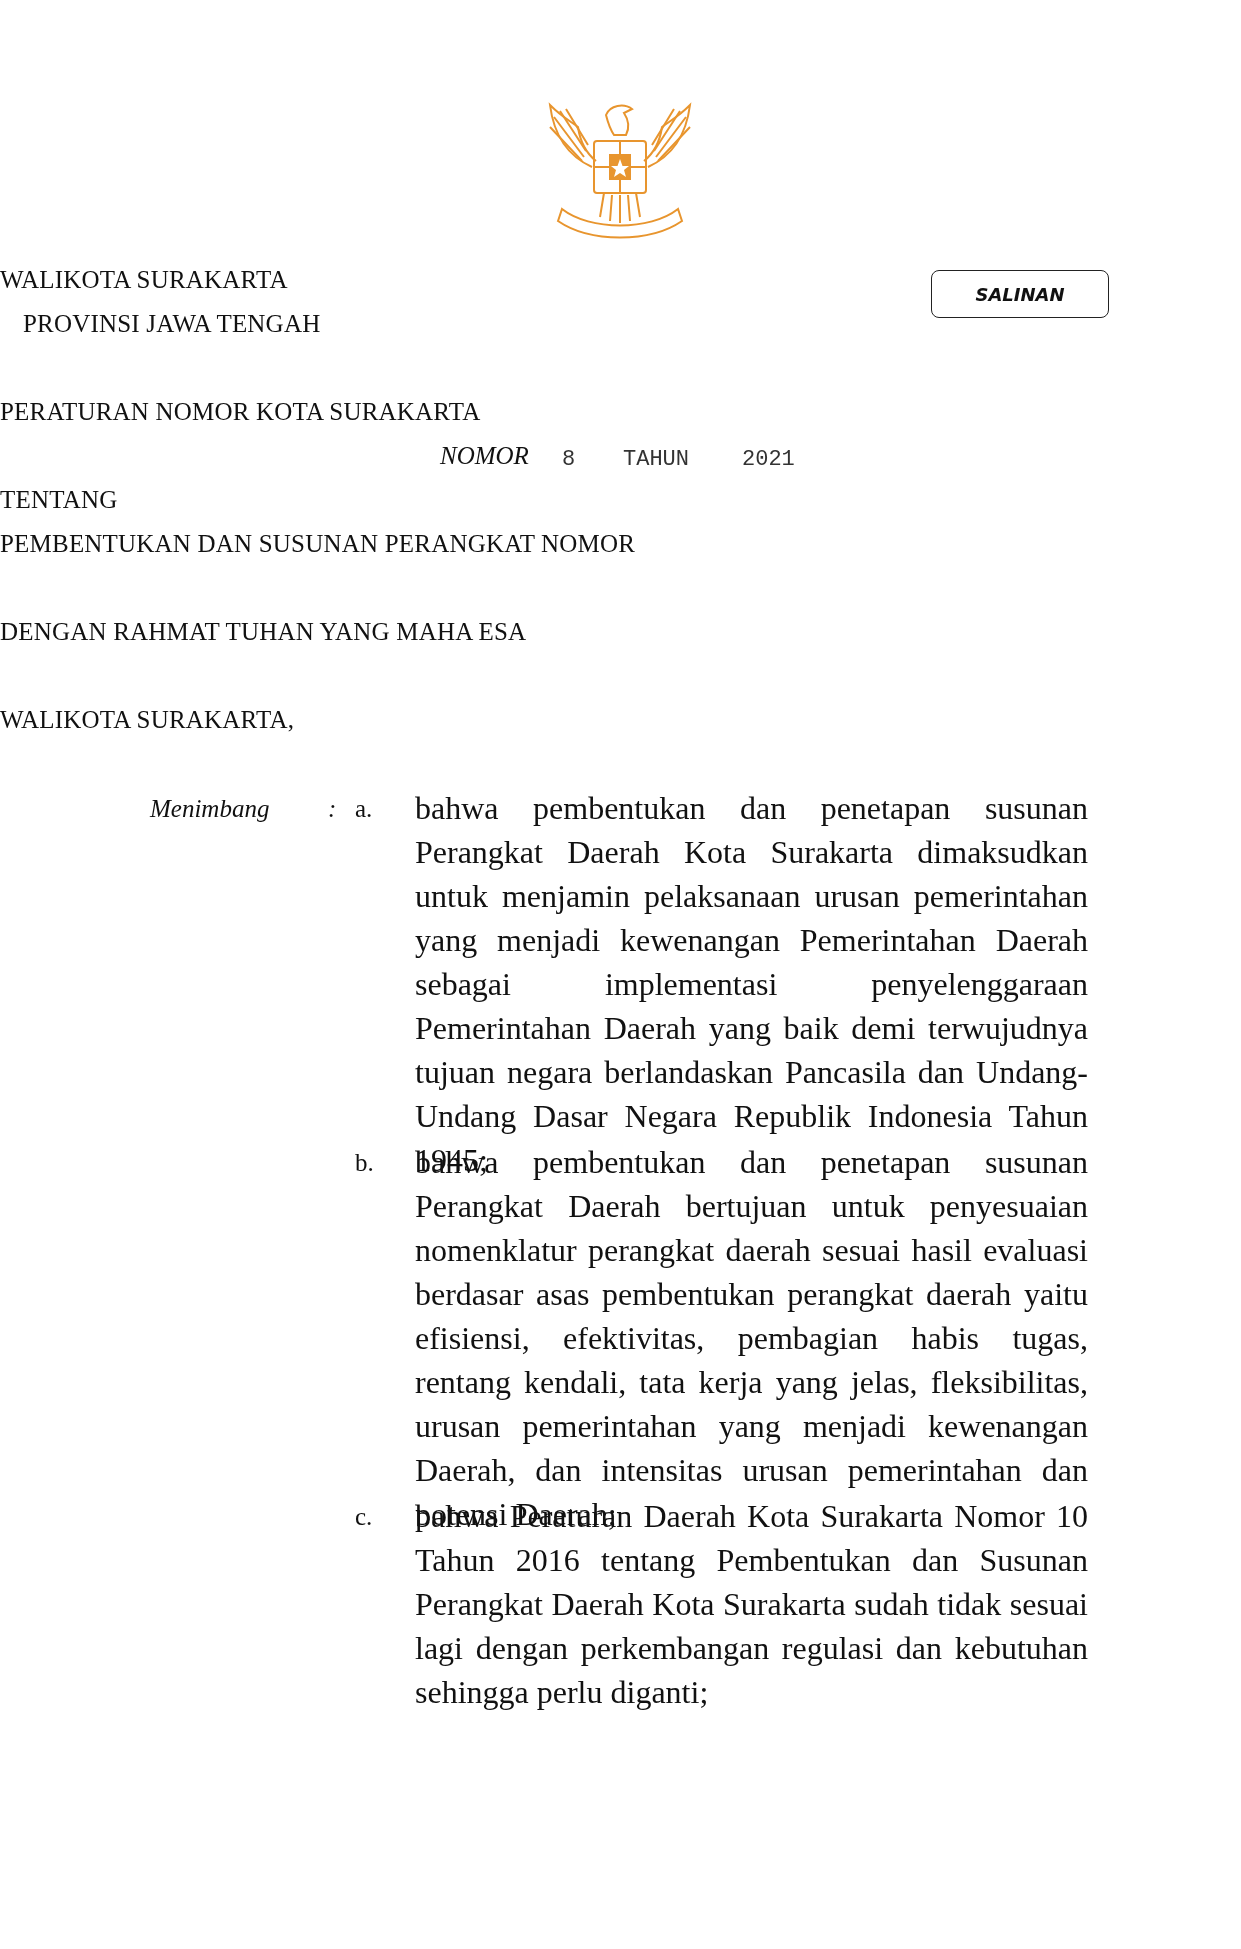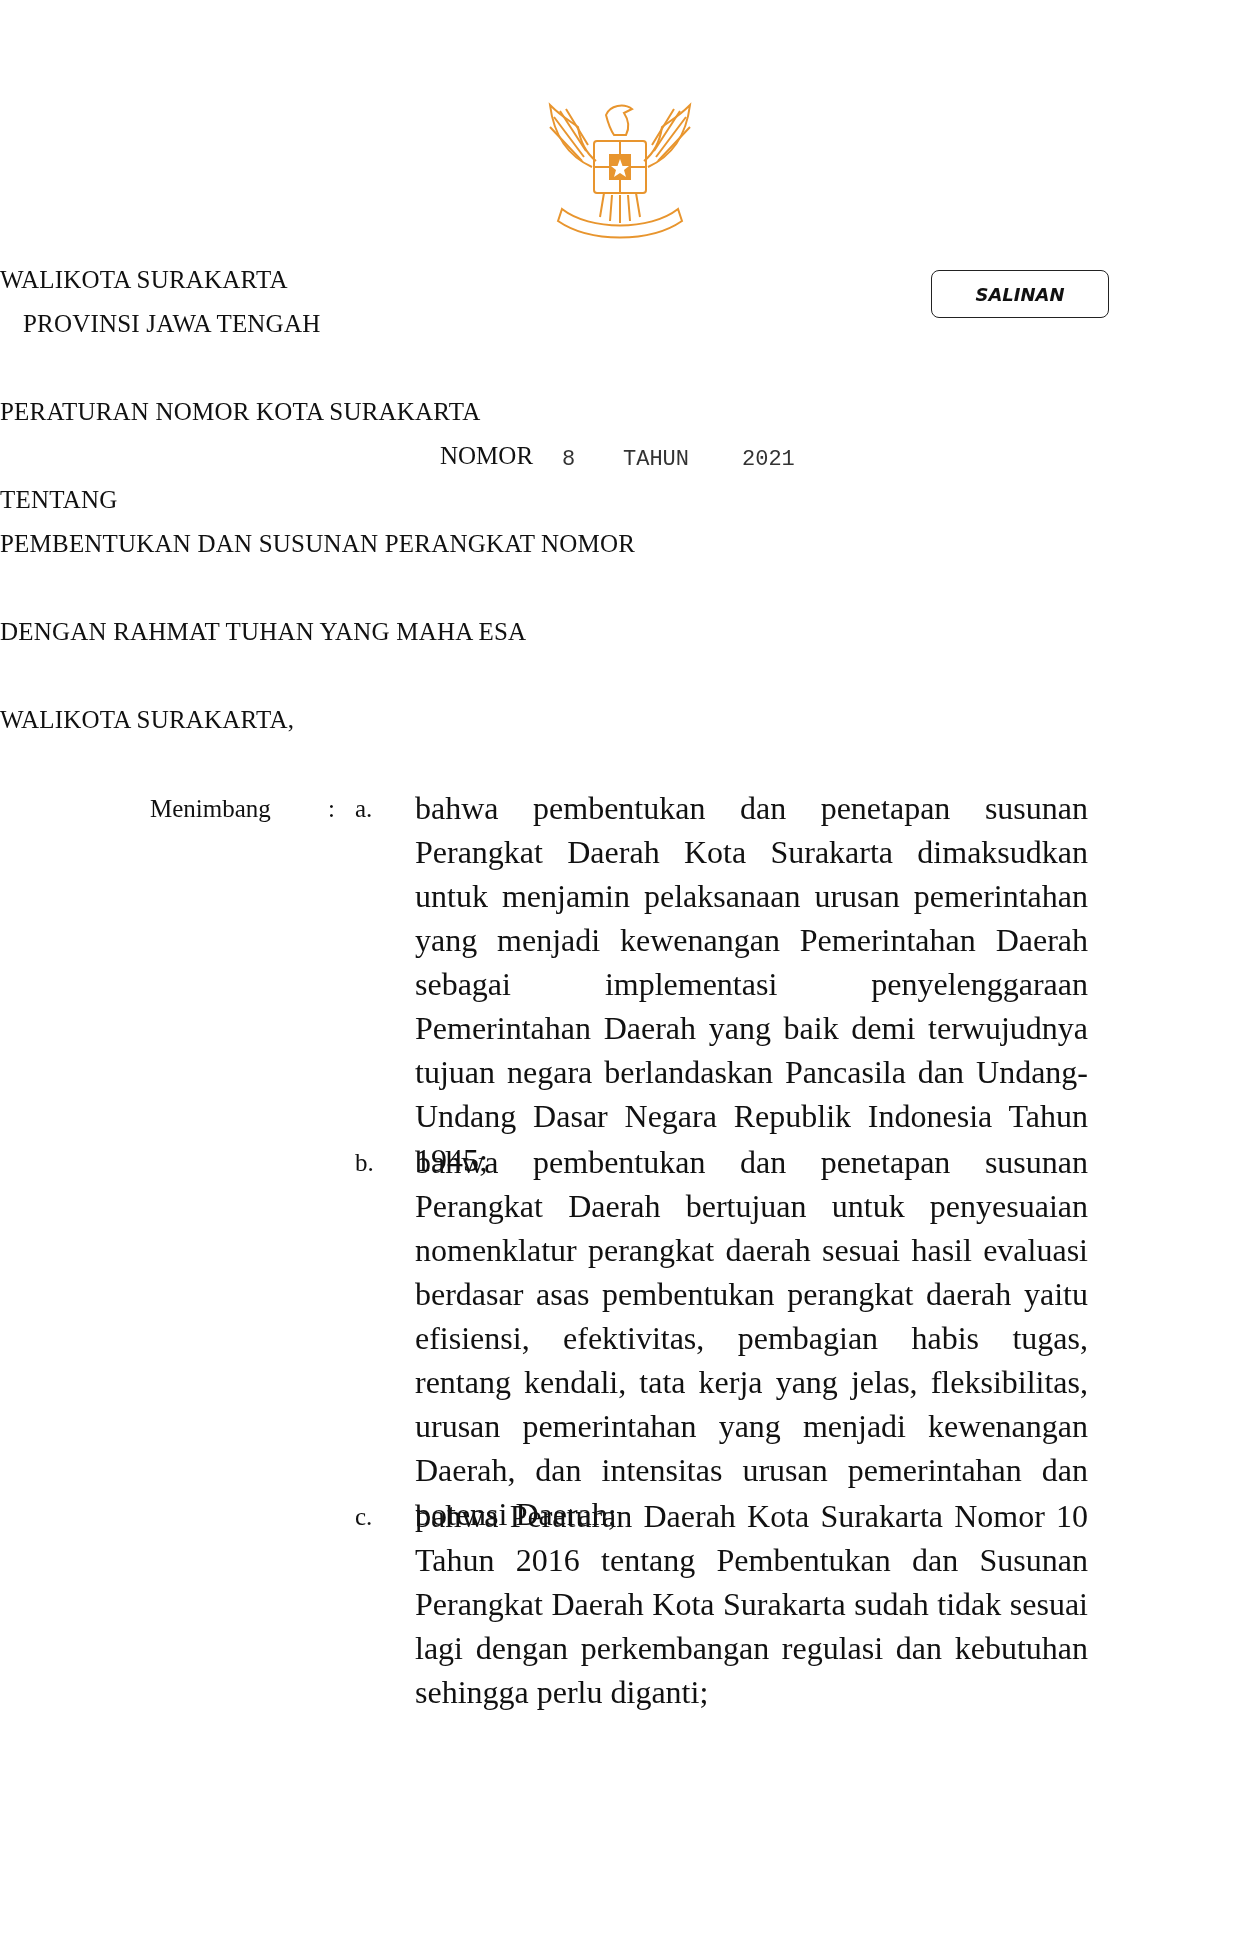--- a/index.html
+++ b/index.html
@@ -6,21 +6,21 @@
   body { width:1241px; height:1949px; position:relative; overflow:hidden;
          font-family:"DejaVu Serif", serif; color:#111; }
   .abs { position:absolute; }
   .center-line { position:absolute; left:0; width:1241px; text-align:left;
                  font-family:"Liberation Serif", serif; font-size:25px; letter-spacing:0.2px; }
   .mono { font-family:"Liberation Mono", monospace; font-size:22px; color:#333; }
   #garuda { left:540px; top:97px; width:160px; height:148px; }
   #salinan { left:907px; top:270px; width:178px; height:48px; border:1.6px solid #222;
              border-radius:8px; box-sizing:border-box; display:flex; align-items:center; justify-content:center;
              font-family:"DejaVu Sans", sans-serif; font-weight:bold; font-style:italic; font-size:18px; color:#111;margin-left:24px; }
-  .label { font-family:"Liberation Serif", serif; font-size:25px; }
+  .label { font-family:"Liberation Serif", serif; font-size:25px;font-style:italic; }
   .para { position:absolute; left:415px; width:673px; font-family:"Liberation Serif", serif; font-size:32px;
           line-height:44px; text-align:justify; }
   .para p { margin:0; }
   .letter { position:absolute; left:355px; font-family:"Liberation Serif", serif; font-size:25px; }
 </style>
 </head>
 <body>
 
 <div id="garuda" class="abs">
   <svg width="160" height="148" viewBox="0 0 160 148" fill="none" stroke="#E8952E" stroke-width="2">

